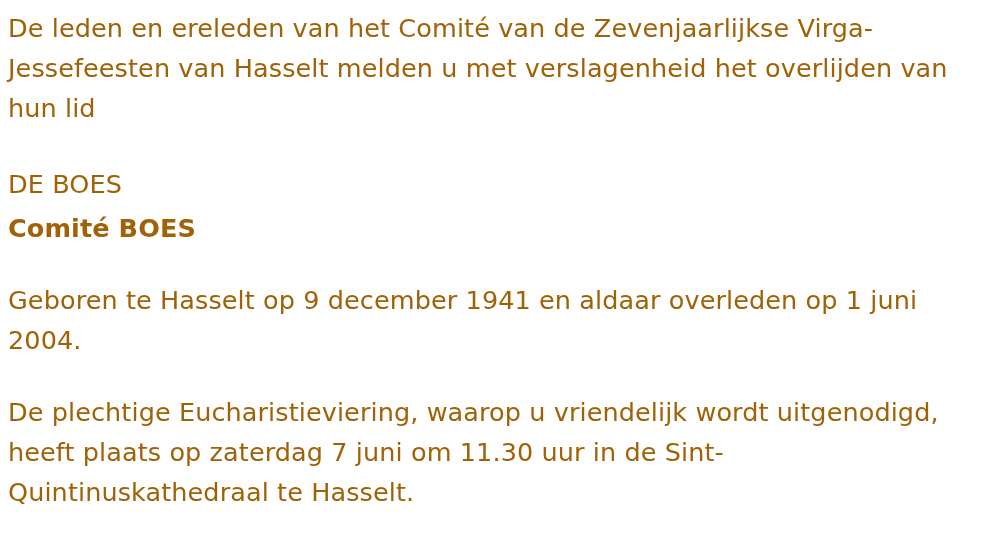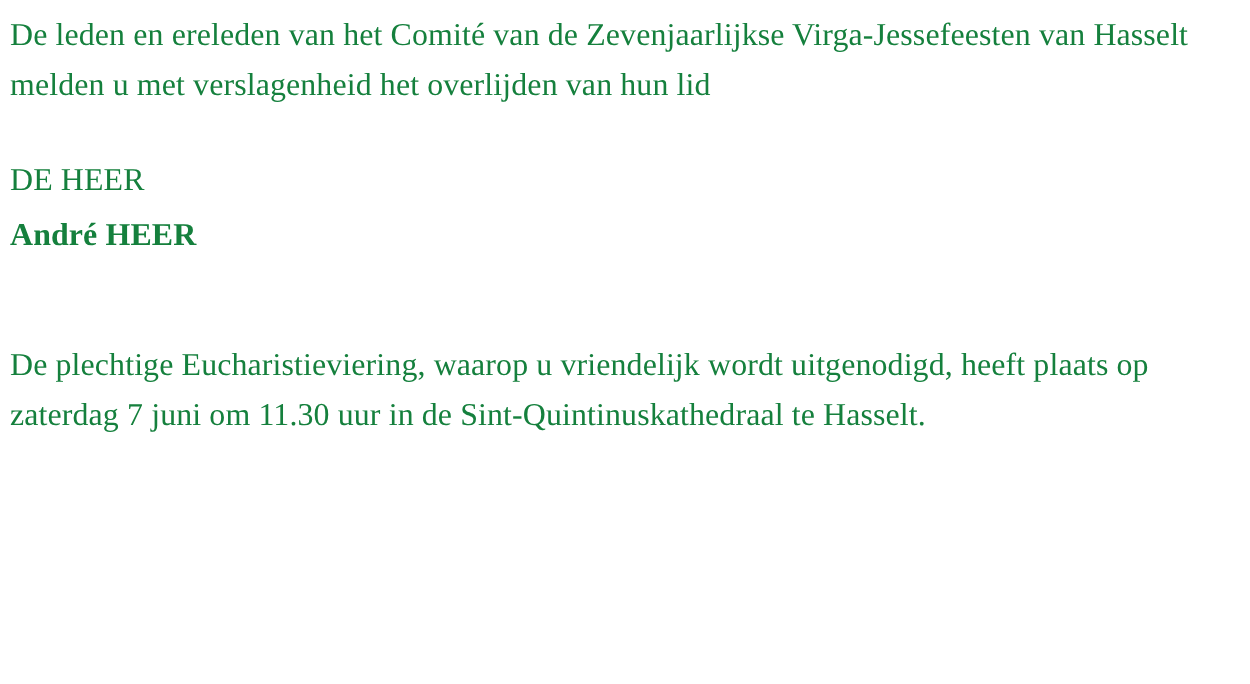--- a/index.html
+++ b/index.html
@@ -18,45 +18,45 @@
     box-sizing: border-box;
     width: 1000px;
     padding: 8px 24px 0 8px;
   }
   .para {
     font-size: 25.5px;
     line-height: 40px;
     font-weight: 400;
     letter-spacing: 0.1px;
     margin: 0;
-    color: #15803d;
-    font-family: Liberation Serif, serif;
+    color: #a16207;
   }
   .para.bold {
     font-weight: 700;
   }
   .gap-lg { height: 36px; }
   .gap-sm { height: 4px; }
   .gap-md { height: 32px; }
 </style>
 </head>
 <body>
 
 <div class="notice">
 
   <p class="para">De leden en ereleden van het Comité van de Zevenjaarlijkse Virga-Jessefeesten van Hasselt melden u met verslagenheid het overlijden van hun lid</p>
 
   <div class="gap-lg"></div>
 
-  <p class="para">DE HEER</p>
+  <p class="para">DE BOES</p>
 
   <div class="gap-sm"></div>
 
-  <p class="para bold">André HEER</p>
+  <p class="para bold">Comité BOES</p>
 
   <div class="gap-md"></div>
 
+  <p class="para">Geboren te Hasselt op 9 december 1941 en aldaar overleden op 1 juni 2004.</p>
 
   <div class="gap-md"></div>
 
   <p class="para">De plechtige Eucharistieviering, waarop u vriendelijk wordt uitgenodigd, heeft plaats op zaterdag 7 juni om 11.30 uur in de Sint-Quintinuskathedraal te Hasselt.</p>
 
 </div>
 
 </body></html>

